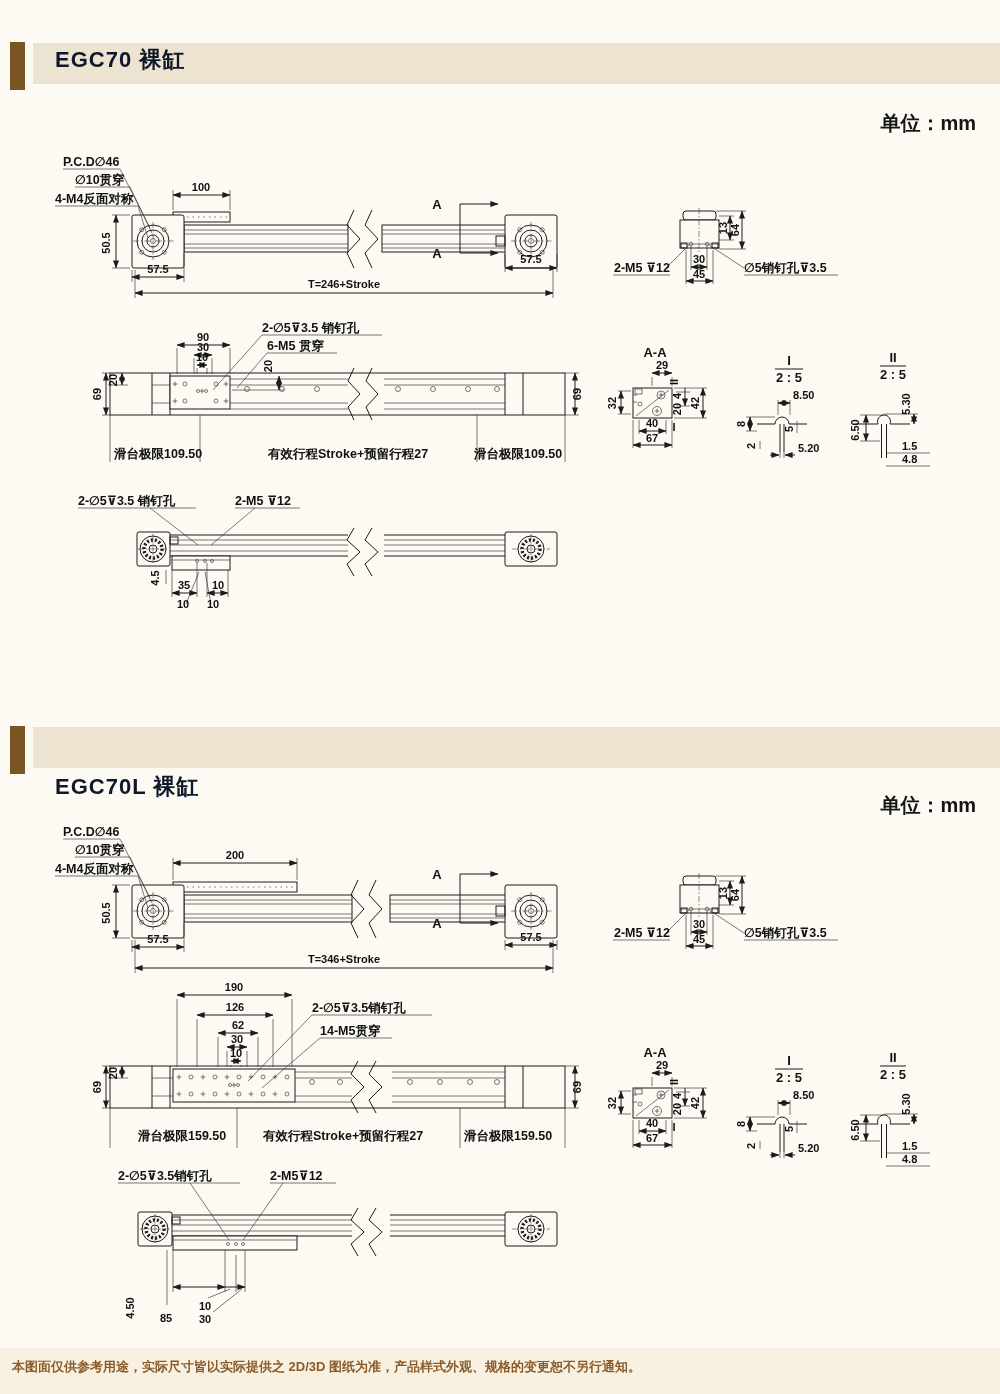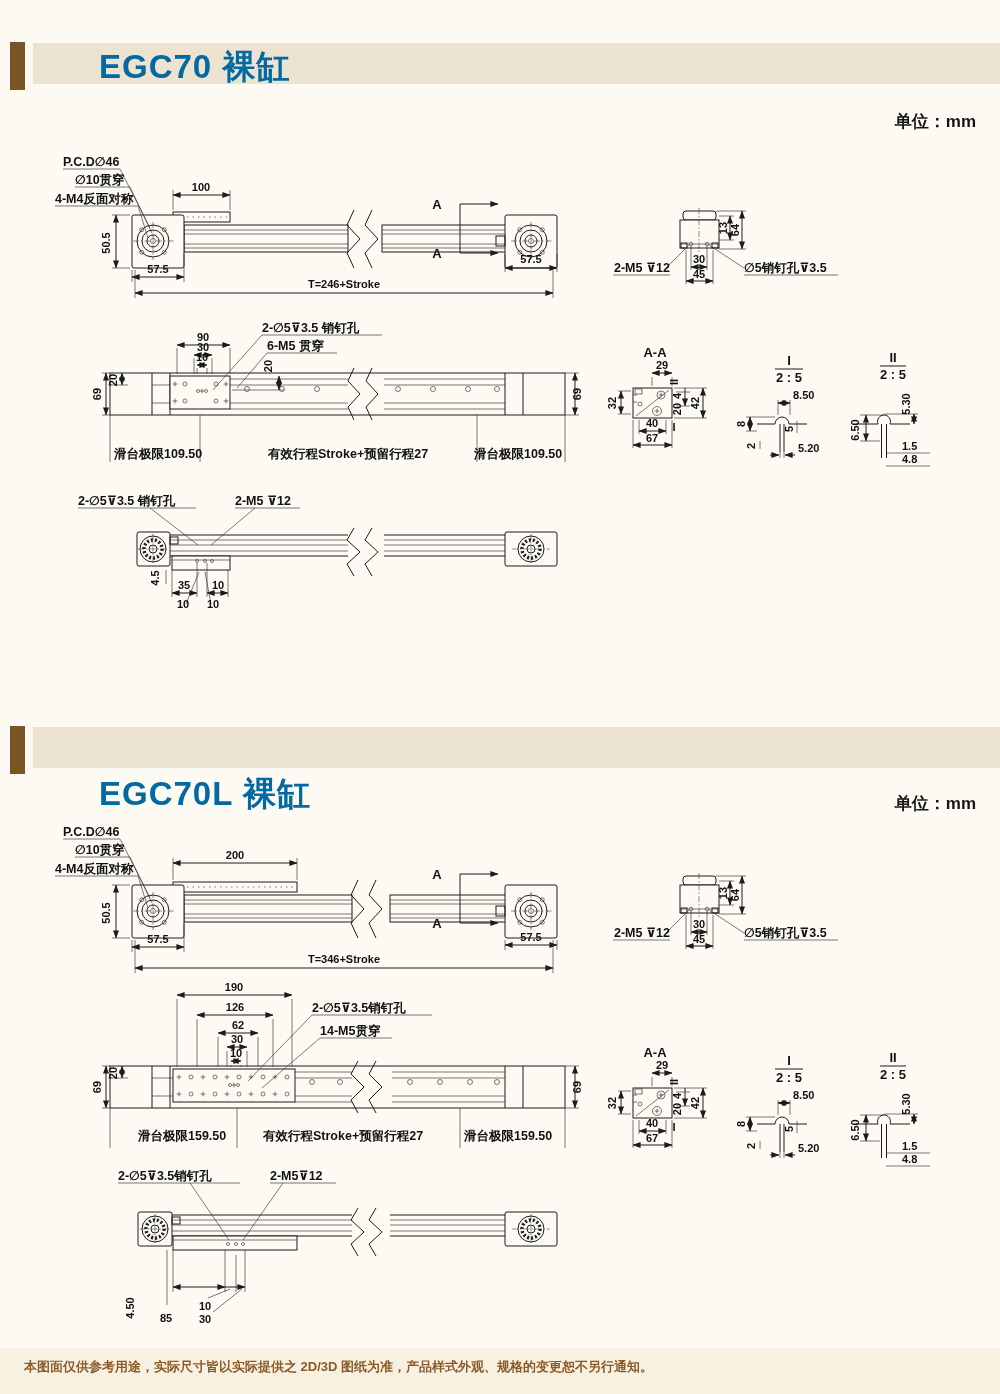--- a/index.html
+++ b/index.html
@@ -1,23 +1,23 @@
 <!DOCTYPE html>
 <html><head>
 <meta charset="utf-8">
 <style>
   html,body{margin:0;padding:0;}
   body{width:1000px;height:1394px;position:relative;background:#fcfaf2;font-family:"Liberation Sans","DejaVu Sans",sans-serif;overflow:hidden;}
   .abs{position:absolute;}
   .accent{width:15px;height:48px;background:#7b5426;}
   .band{height:41px;background:#ece3d0;}
-  .sec-title{font-size:33px;font-weight:bold;color:#0369a1;letter-spacing:1px;white-space:nowrap;margin-left:44px;}
-  .unit{width:130px;text-align:right;font-size:17px;font-weight:bold;color:#151515;}
+  .sec-title{font-size:22px;font-weight:bold;color:#0f172a;letter-spacing:1px;white-space:nowrap;}
+  .unit{width:130px;text-align:right;font-size:20px;font-weight:bold;color:#151515;}
   .footer-strip{left:0;top:1348px;width:1000px;height:46px;background:#f8f1e1;}
-  .footer-text{left:24px;top:1358px;font-size:13px;font-weight:bold;color:#8a5a28;white-space:nowrap;}
+  .footer-text{left:12px;top:1358px;font-size:13px;font-weight:bold;color:#8a5a28;white-space:nowrap;}
   svg{position:absolute;left:0;top:0;}
   .k{stroke:#1c1c1c;stroke-width:1;fill:none;}
   .kf{stroke:#1c1c1c;stroke-width:1;fill:#fcfaf2;}
   .th{stroke:#333;stroke-width:.65;fill:none;}
   .cl{stroke:#444;stroke-width:.6;fill:none;stroke-dasharray:6 2 1.5 2;}
   .serr{stroke:#1c1c1c;stroke-width:3.4;fill:none;stroke-dasharray:2 2;}
   .dt{font:bold 11px "Liberation Sans","DejaVu Sans",sans-serif;fill:#111;}
   .lt{font:bold 12.5px "Liberation Sans","DejaVu Sans",sans-serif;fill:#111;}
   .tt{font:bold 13px "Liberation Sans","DejaVu Sans",sans-serif;fill:#111;}
 </style>

